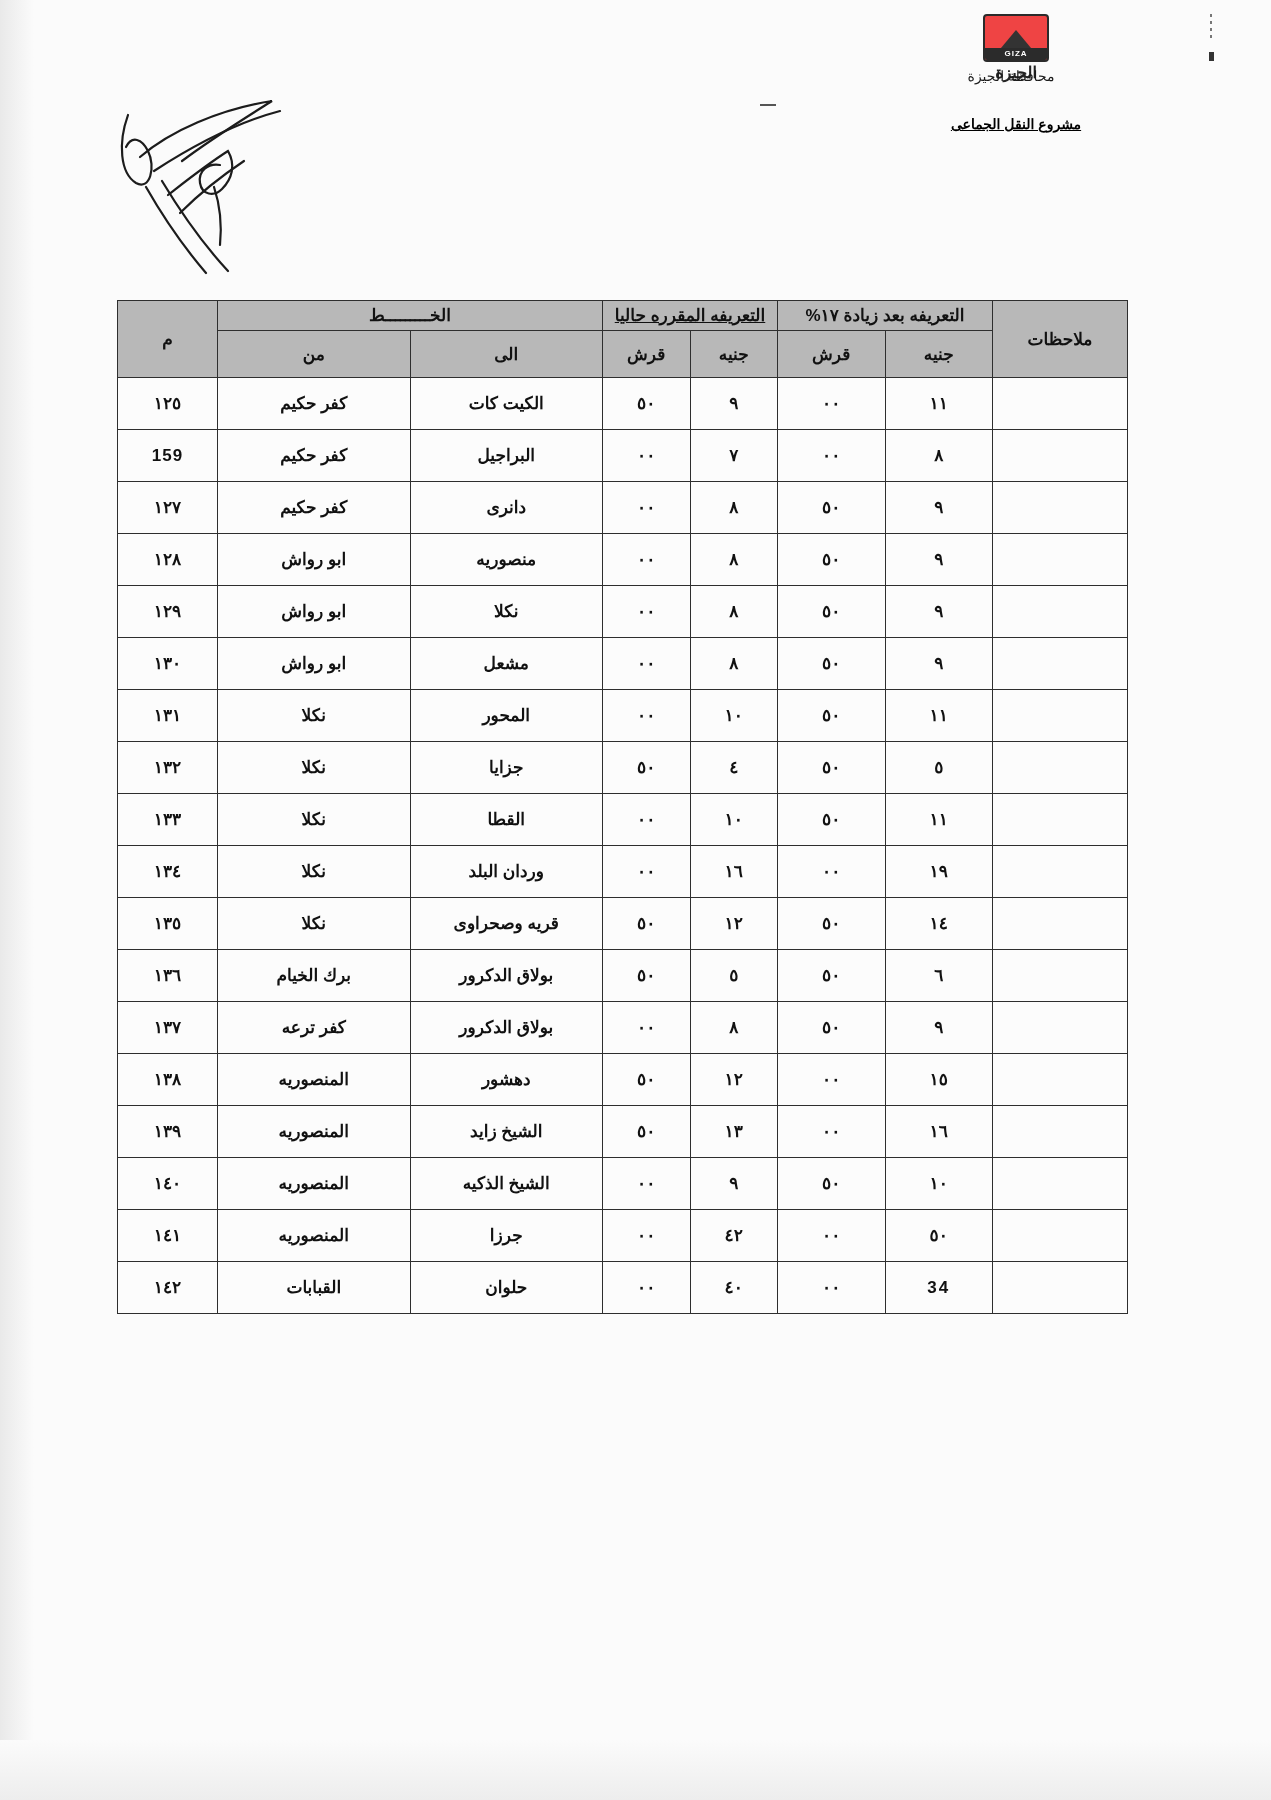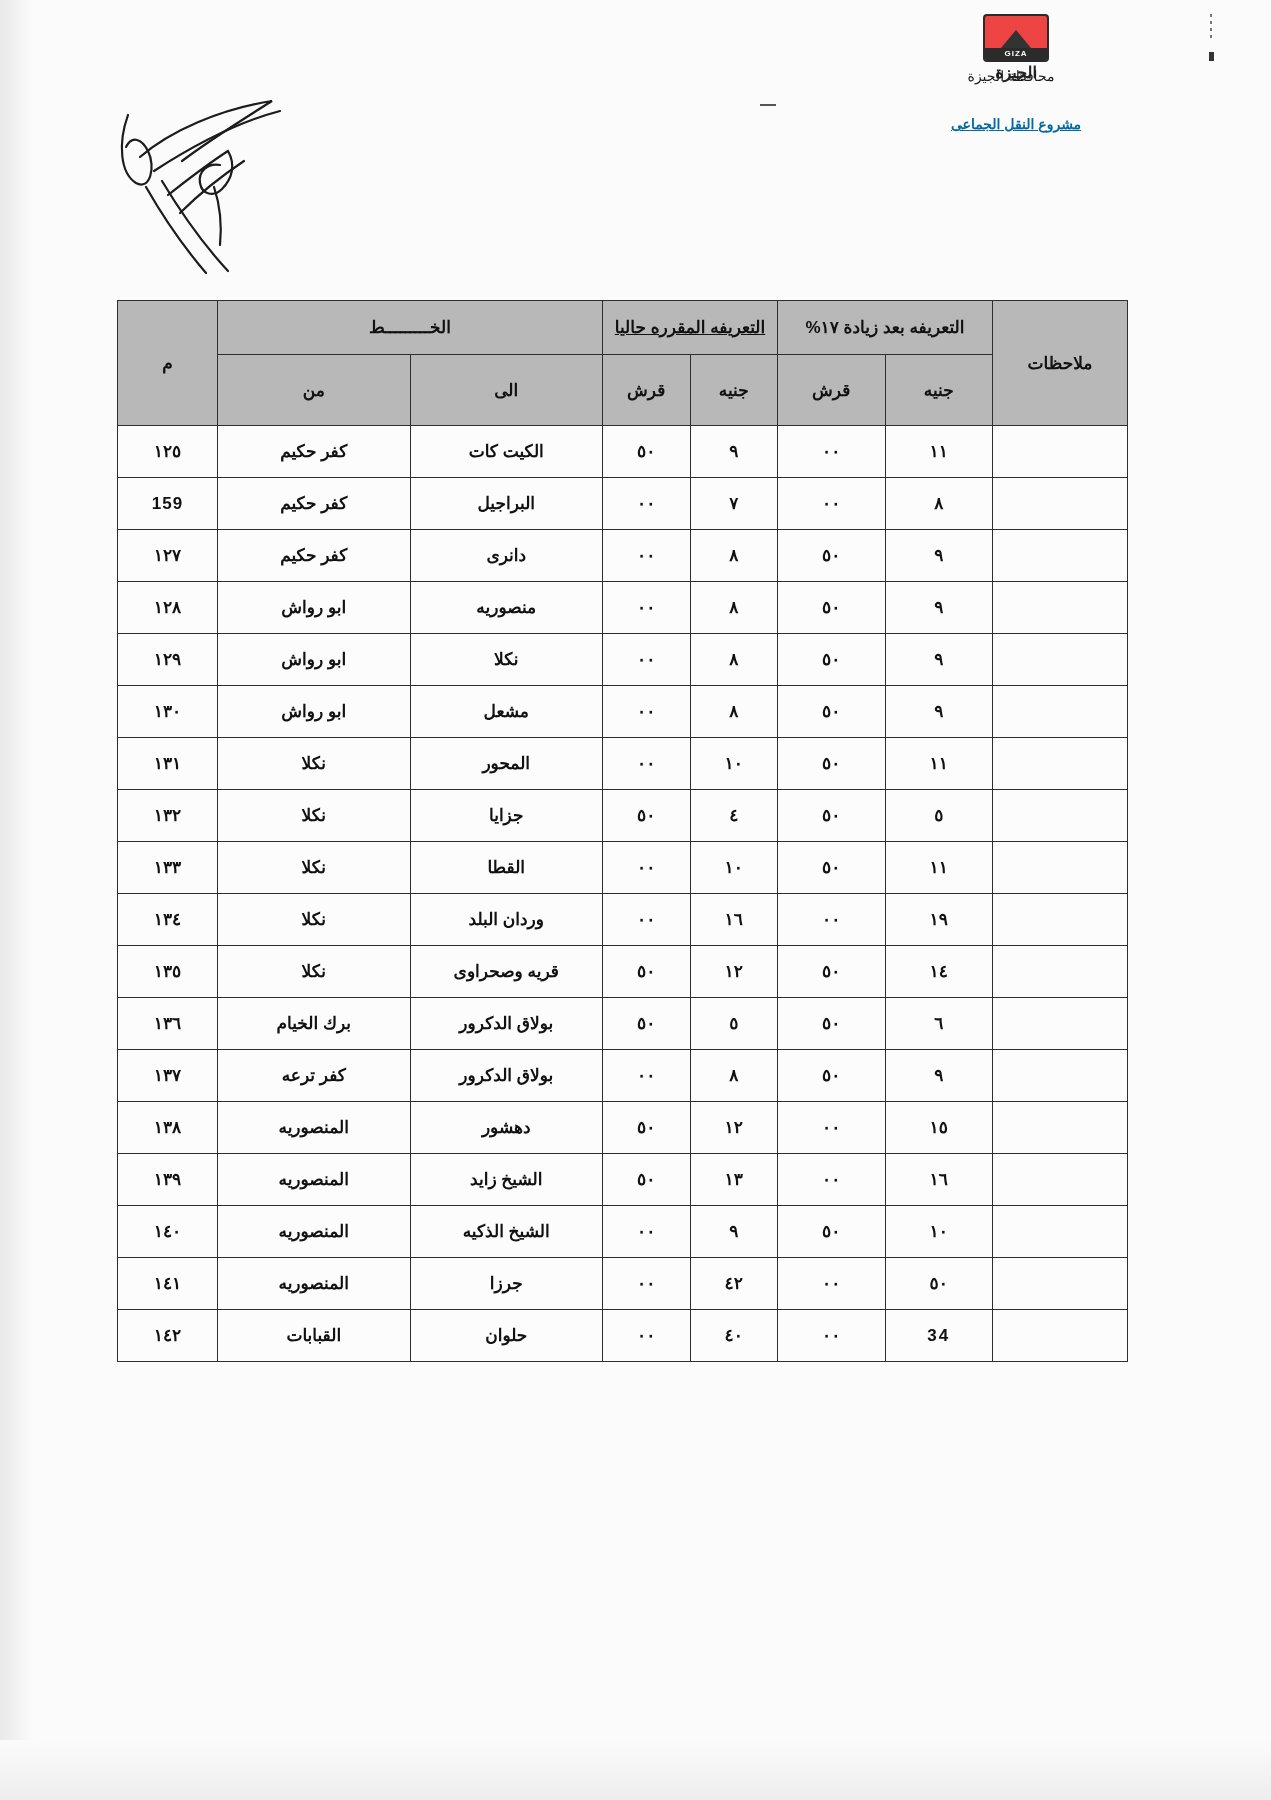--- a/index.html
+++ b/index.html
@@ -112,21 +112,21 @@
     color: #1a1a1a;
   }
   .project-name {
     position: absolute;
     right: 150px;
     top: 108px;
     width: 210px;
     text-align: center;
     font-size: 14px;
     font-weight: bold;
-    color: #0369a1;
+    color: #000000;
     text-decoration: underline;
   }
   .small-dash {
     position: absolute;
     right: 495px;
     top: 96px;
     width: 16px;
     height: 2px;
     background: #555;
   }
@@ -173,21 +173,21 @@
   table.fares th, table.fares td {
     border: 1px solid #2e2e2e;
     text-align: center;
     vertical-align: middle;
     color: #111;
   }
   table.fares thead th {
     background: #b8b8b8;
     font-size: 17px;
     font-weight: bold;
-    padding: 16px 2px;
+    padding: 4px 2px;
   }
   thead th.hdr-notes { width: 130px; }
   thead th.hdr-new   { width: 210px; }
   thead th.hdr-cur   { width: 170px; text-decoration: underline; }
   thead th.hdr-line  { width: 380px; }
   thead th.hdr-no    { width: 95px; }
 
   .hdr-line-label {
     letter-spacing: 6px;
   }

